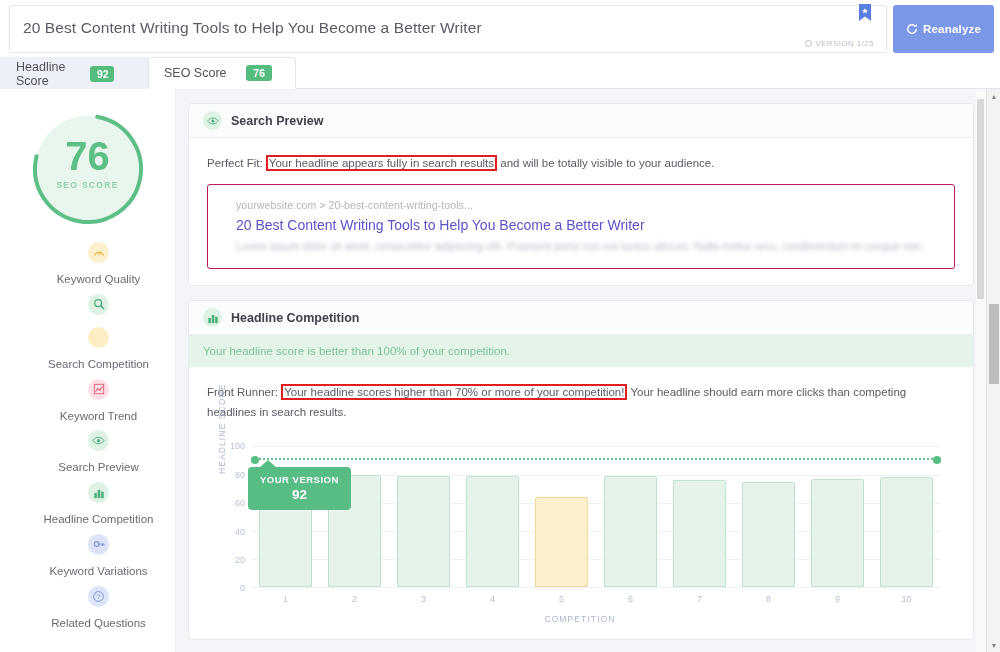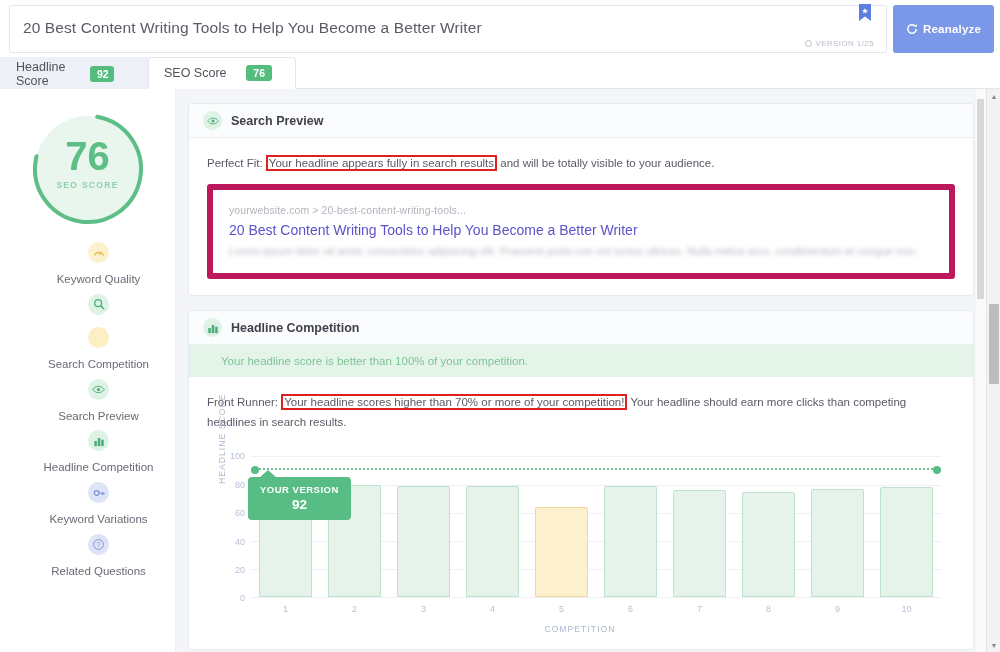--- a/index.html
+++ b/index.html
@@ -114,33 +114,33 @@
     width:19px; height:19px; border-radius:50%;
     display:flex; align-items:center; justify-content:center; font-size:10px;
   }
   .card-head-title { font-size:12.5px; color:#41414c; font-weight:bold; }
 
   .body-pad { padding:15px 18px 16px; }
   .para { font-size:11.5px; color:#5a5a66; line-height:1.75; }
   .hl-red { border:2px solid #e02020; padding:0 1px; }
 
   .serp {
-    margin:11px 0 0; border:6px solid #be185d; border-radius:3px;
-    padding:14px 16px 16px; background:#fff;
+    margin:11px 0 0; border:1px solid #be185d; border-radius:3px;
+    padding:14px 28px 16px; background:#fff;
   }
   .serp-url { font-size:10.5px; color:#b4b4bd; margin-bottom:6px; letter-spacing:.1px; }
   .serp-title { font-size:14px; color:#5b53c9; margin-bottom:7px; }
   .serp-desc {
     font-size:11px; color:#b9b9c6; filter:blur(2.1px);
     white-space:nowrap; overflow:hidden;
   }
 
   .banner {
     background:#e4f4e9; color:#7ec497;
-    font-size:11.5px; padding:10px 32px;
+    font-size:11.5px; padding:10px 14px;
   }
 
   
   .chart-wrap { position:relative; height:185px; margin:16px 6px 0 4px; }
   .ylabel {
     position:absolute; left:6px; top:36px;
     transform:rotate(-90deg); transform-origin:left top;
     font-size:8.5px; letter-spacing:1.1px; color:#aab6d0; white-space:nowrap;
   }
   .xlabel {
@@ -260,20 +260,29 @@
               <circle cx="6" cy="6" r="4" fill="none" stroke="#4cae79" stroke-width="1.5"></circle>
               <path d="M9.2 9.2L12.5 12.5" stroke="#4cae79" stroke-width="1.7" stroke-linecap="round"></path>
             </svg>
         </span>
       </div>
       <div class="nav-item">
         <span class="nav-icon" style="background:#fdeec4;"></span>
         <span class="nav-label">Search Competition</span>
       </div>
       <div class="nav-item">
+        <span class="nav-icon" style="background:#fde1e6;">
+          <svg width="12" height="12" viewBox="0 0 14 14">
+              <rect x="1.5" y="1.5" width="11" height="11" fill="none" stroke="#e0556e" stroke-width="1"></rect>
+              <path d="M3 10l2.5-3.5L8 8.5 11 4" fill="none" stroke="#e0556e" stroke-width="1.2"></path>
+            </svg>
+        </span>
+        <span class="nav-label">Keyword Trend</span>
+      </div>
+      <div class="nav-item">
         <span class="nav-icon" style="background:#dff2e6;">
           <svg width="13" height="13" viewBox="0 0 16 16">
               <path d="M1 8s2.6-4 7-4 7 4 7 4-2.6 4-7 4-7-4-7-4z" fill="none" stroke="#4cae79" stroke-width="1.2"></path>
               <circle cx="8" cy="8" r="2" fill="#4cae79"></circle>
             </svg>
         </span>
         <span class="nav-label">Search Preview</span>
       </div>
       <div class="nav-item">
         <span class="nav-icon" style="background:#dff2e6;">

